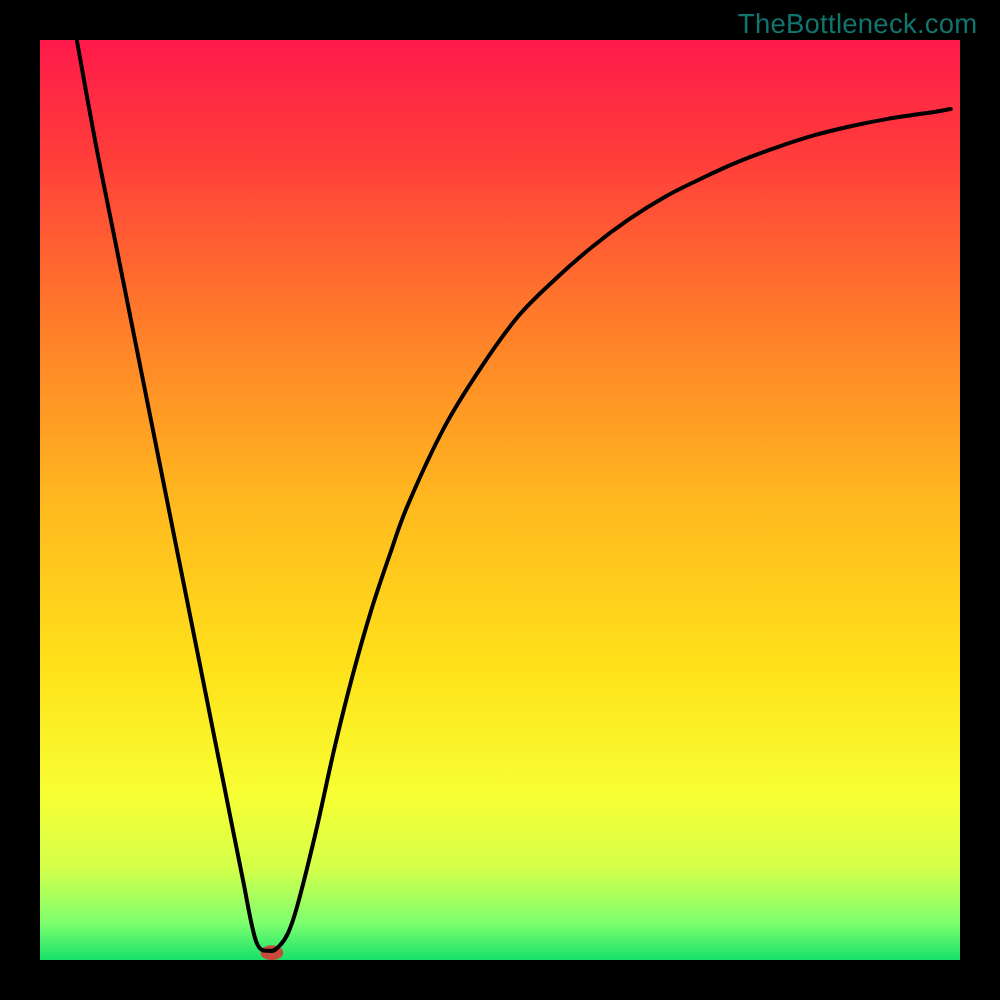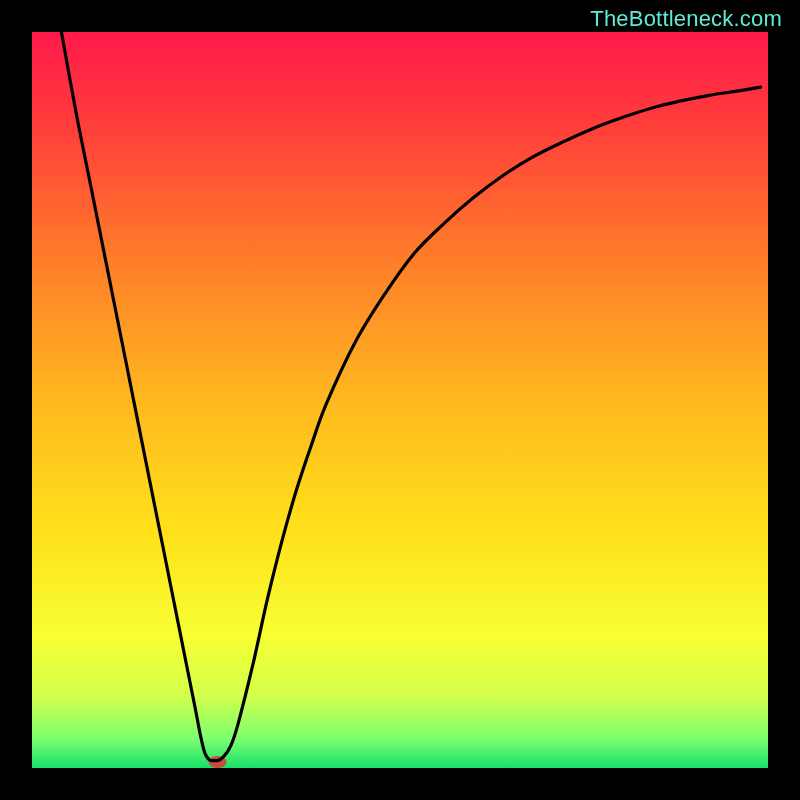--- a/index.html
+++ b/index.html
@@ -24,21 +24,21 @@
     left: 32px;
     top: 32px;
     width: 736px;
     height: 736px;
     overflow: hidden;
   }
   .watermark {
     position: absolute;
     top: 6px;
     right: 18px;
-    color: #5eead4;
+    color: #0f766e;
     font-size: 22px;
     font-weight: 500;
     letter-spacing: 0.2px;
     font-family: Arial, Helvetica, sans-serif;
   }
   svg {
     display: block;
   }
 </style>
 </head>

